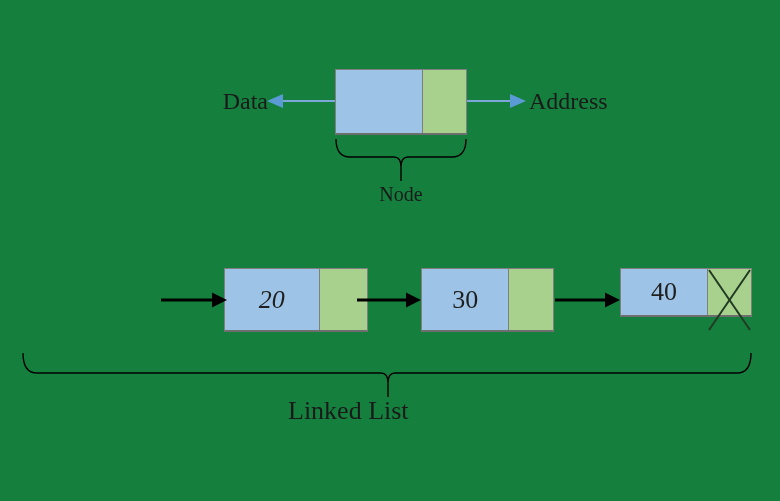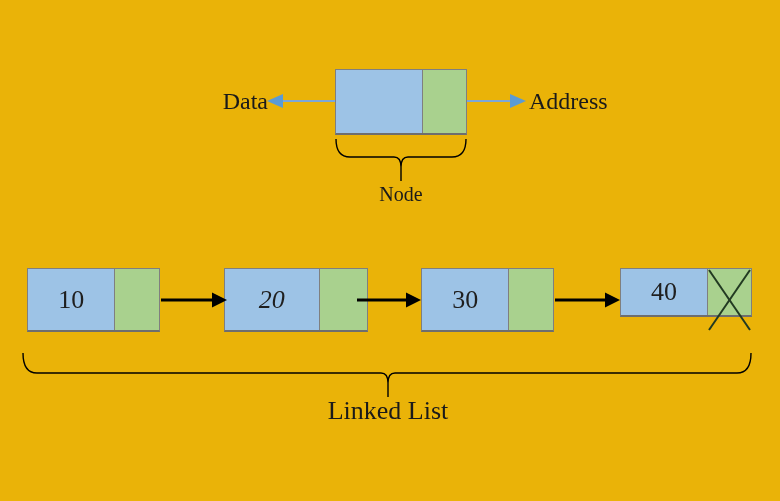--- a/index.html
+++ b/index.html
@@ -1,54 +1,50 @@
 <!DOCTYPE html>
 <html><head>
 <meta charset="utf-8">
 <style>
   html,body{margin:0;padding:0;background:#ffffff;}
   .canvas{
-    position:relative;width:780px;height:501px;background:#eab308;overflow:hidden;
+    position:relative;width:780px;height:501px;background:#15803d;overflow:hidden;
     font-family:"Liberation Serif","DejaVu Serif",serif;color:#1a1a1a;
   }
   .node-box{
     position:absolute;display:flex;box-sizing:border-box;
     border:1px solid #7f7f7f;border-bottom:2px solid #6e6e6e;background:#ffffff;
   }
   .cell{height:100%;}
   .cell.data{
     flex:0 0 66%;background:#9dc3e6;display:flex;align-items:center;justify-content:center;
     font-size:26px;color:#1f1f1f;
   }
   .cell.ptr{flex:1 1 auto;background:#a9d18e;border-left:1px solid #7f7f7f;box-sizing:border-box;}
   .label{position:absolute;font-size:24px;line-height:28px;white-space:nowrap;}
   .data-label{left:205px;top:87px;width:63px;text-align:right;}
   .address-label{left:529px;top:87px;}
   .node-label{left:335px;top:180px;width:132px;text-align:center;font-size:20px;}
-  .list-label{left:288px;top:397px;width:200px;text-align:center;font-size:26px;}
+  .list-label{left:288px;top:397px;width:200px;text-align:left;font-size:26px;}
   svg.overlay{position:absolute;left:0;top:0;pointer-events:none;}
 </style>
 </head>
 <body>
 
 <div class="canvas">
 
   <div class="node-box" style="left:335px;top:69px;width:132px;height:66px;">
     <div class="cell data"></div>
     <div class="cell ptr"></div>
   </div>
 
   <div class="label data-label">Data</div>
   <div class="label address-label">Address</div>
   <div class="label node-label">Node</div>
 
-  <div class="node-box" style="left:27px;top:268px;width:133px;height:64px;">
-    <div class="cell data">10</div>
-    <div class="cell ptr"></div>
-  </div>
 
   <div class="node-box" style="left:224px;top:268px;width:144px;height:64px;font-style:italic;">
     <div class="cell data">20</div>
     <div class="cell ptr"></div>
   </div>
 
   <div class="node-box" style="left:421px;top:268px;width:133px;height:64px;">
     <div class="cell data">30</div>
     <div class="cell ptr"></div>
   </div>

